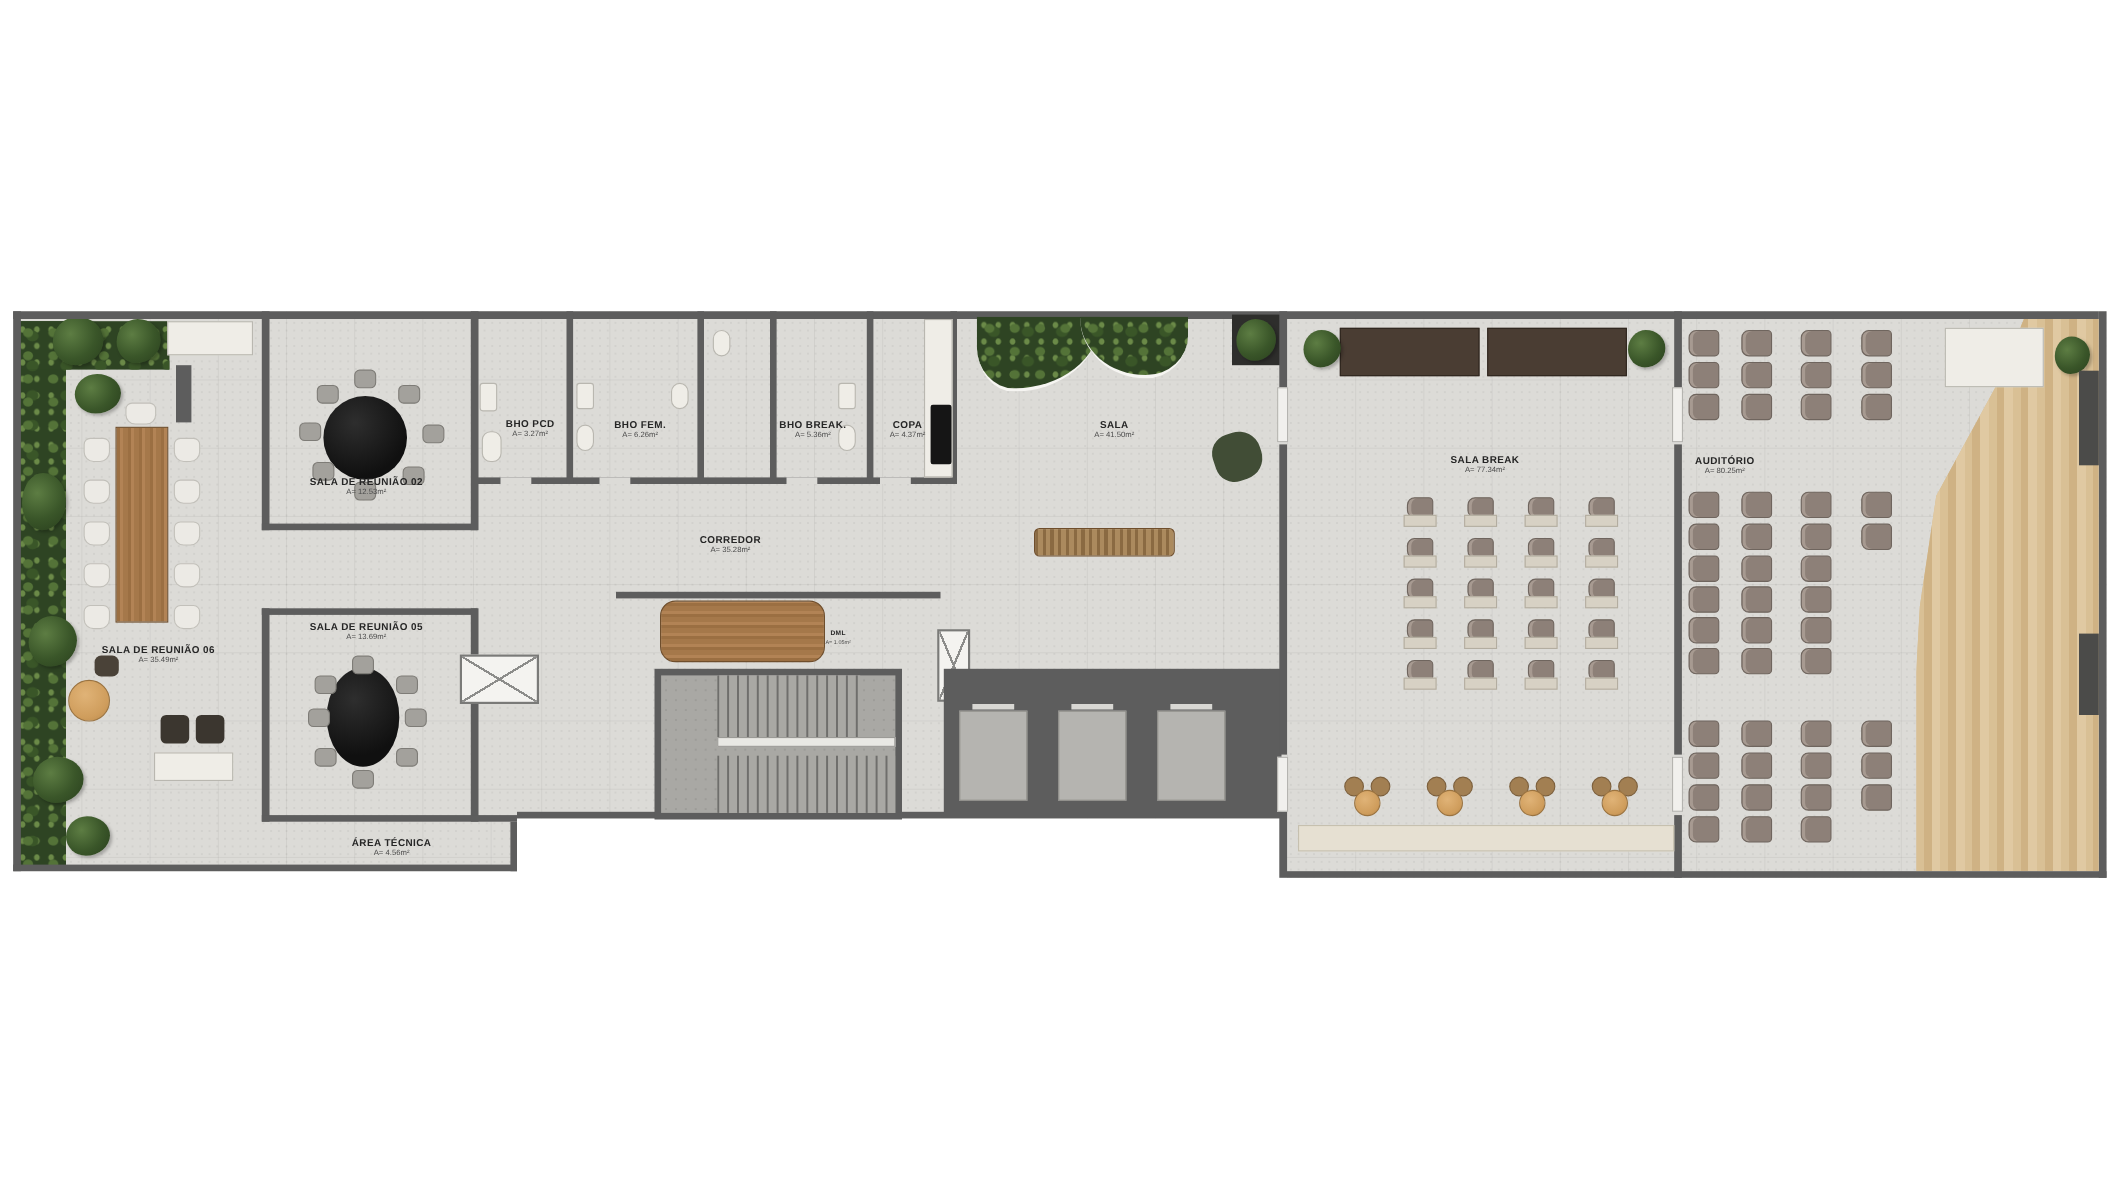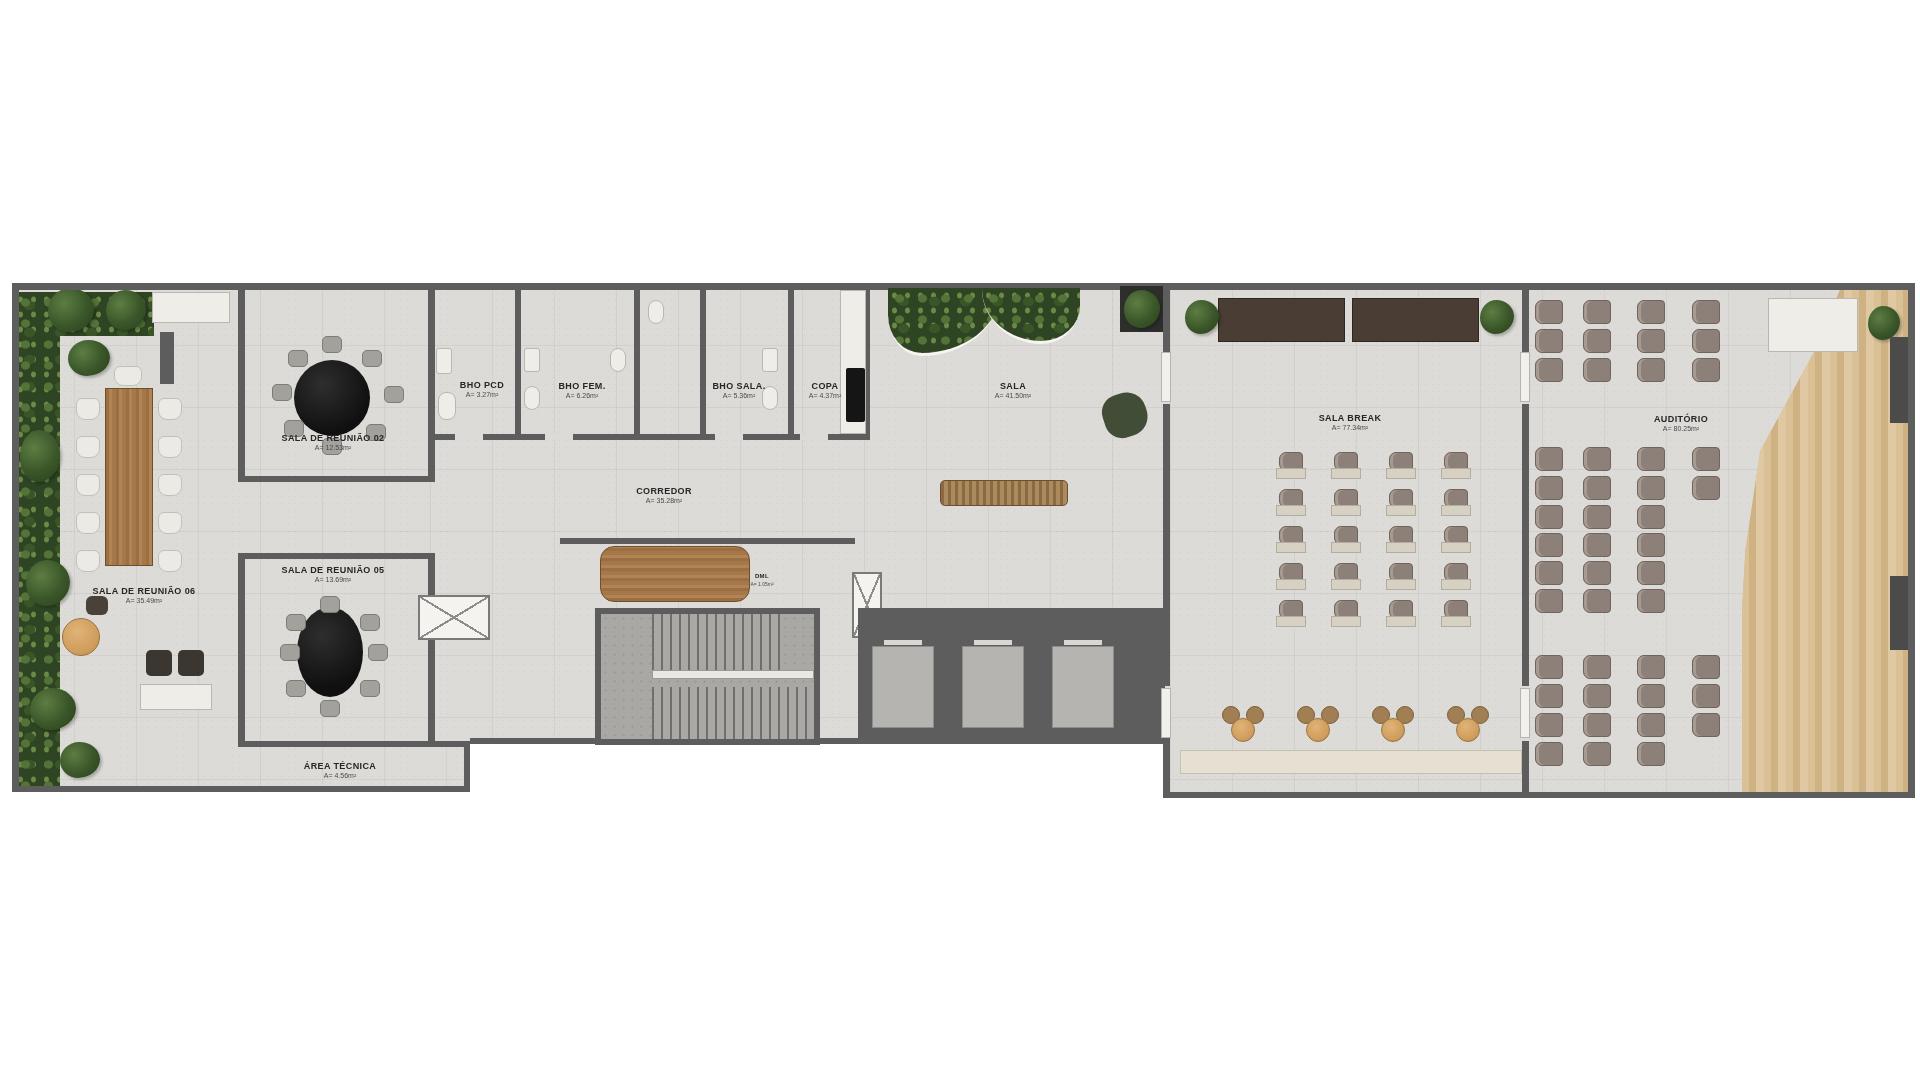--- a/index.html
+++ b/index.html
@@ -180,34 +180,34 @@
     <span class="ar">A= 35.49m²</span>
     </div>
   <div class="room-label" style="left:333px;top:443px;">
     <span class="nm">SALA DE REUNIÃO 02</span>
     <span class="ar">A= 12.53m²</span>
     </div>
   <div class="room-label" style="left:333px;top:575px;">
     <span class="nm">SALA DE REUNIÃO 05</span>
     <span class="ar">A= 13.69m²</span>
     </div>
-  <div class="room-label" style="left:340px;top:771px;">
+  <div class="room-label" style="left:356px;top:771px;">
     <span class="nm">ÁREA TÉCNICA</span>
     <span class="ar">A= 4.56m²</span>
     </div>
   <div class="room-label" style="left:482px;top:390px;">
     <span class="nm">BHO PCD</span>
     <span class="ar">A= 3.27m²</span>
     </div>
   <div class="room-label" style="left:582px;top:391px;">
     <span class="nm">BHO FEM.</span>
     <span class="ar">A= 6.26m²</span>
     </div>
   <div class="room-label" style="left:739px;top:391px;">
-    <span class="nm">BHO SALA.</span>
+    <span class="nm">BHO BREAK.</span>
     <span class="ar">A= 5.36m²</span>
     </div>
   <div class="room-label" style="left:825px;top:391px;">
     <span class="nm">COPA</span>
     <span class="ar">A= 4.37m²</span>
     </div>
   <div class="room-label" style="left:664px;top:496px;">
     <span class="nm">CORREDOR</span>
     <span class="ar">A= 35.28m²</span>
     </div>
@@ -216,21 +216,21 @@
     <span class="ar">A= 41.50m²</span>
     </div>
   <div class="room-label tiny" style="left:762px;top:580px;">
     <span class="nm">DML</span>
     <span class="ar">A= 1.05m²</span>
     </div>
   <div class="room-label" style="left:1350px;top:423px;">
     <span class="nm">SALA BREAK</span>
     <span class="ar">A= 77.34m²</span>
     </div>
-  <div class="room-label" style="left:1681px;top:424px;">
+  <div class="room-label" style="left:1568px;top:424px;">
     <span class="nm">AUDITÓRIO</span>
     <span class="ar">A= 80.25m²</span>
     </div>
 <div class="f chair-w" style="left: 76px; top: 398px; width: 24px; height: 22px;"></div>
     <div class="f chair-w" style="left: 158px; top: 398px; width: 24px; height: 22px;"></div>
     <div class="f chair-w" style="left: 76px; top: 436px; width: 24px; height: 22px;"></div>
     <div class="f chair-w" style="left: 158px; top: 436px; width: 24px; height: 22px;"></div>
     <div class="f chair-w" style="left: 76px; top: 474px; width: 24px; height: 22px;"></div>
     <div class="f chair-w" style="left: 158px; top: 474px; width: 24px; height: 22px;"></div>
     <div class="f chair-w" style="left: 76px; top: 512px; width: 24px; height: 22px;"></div>

